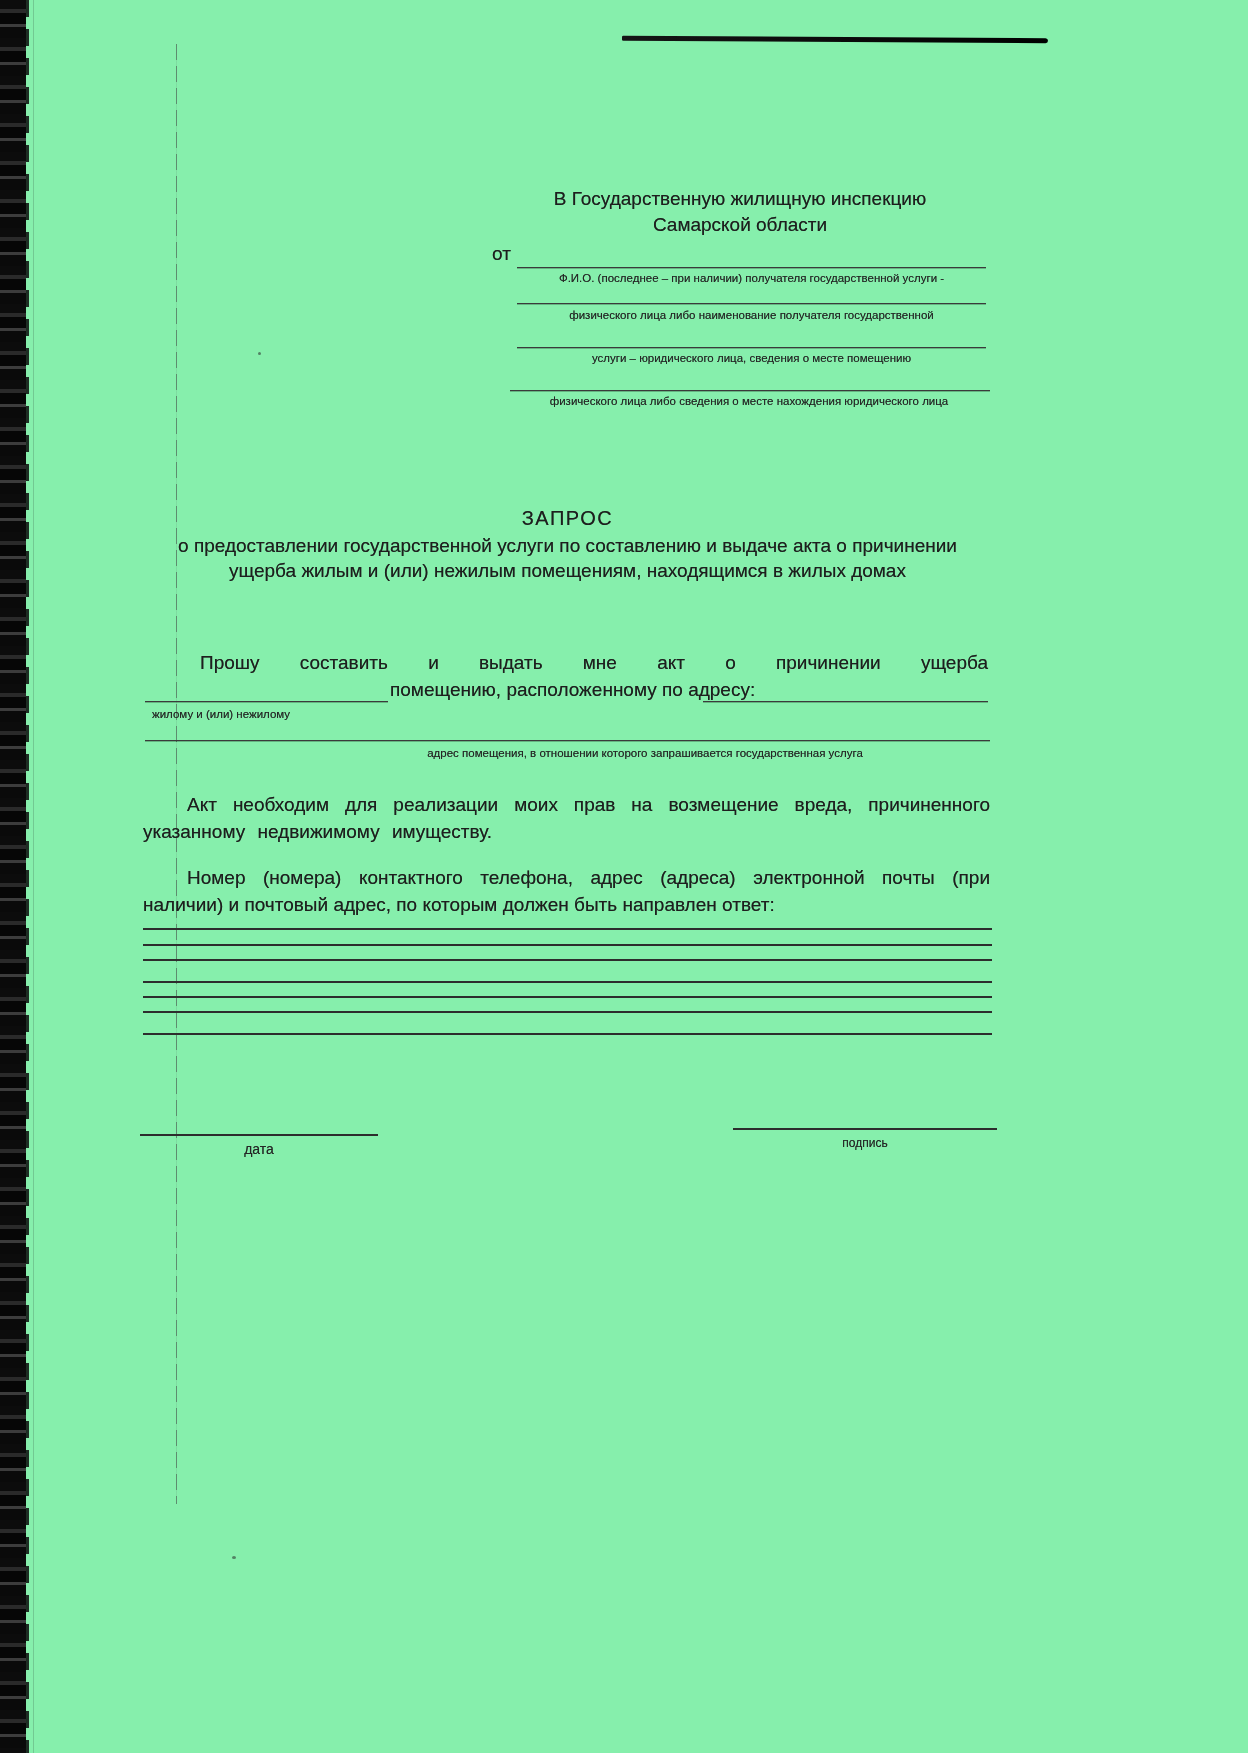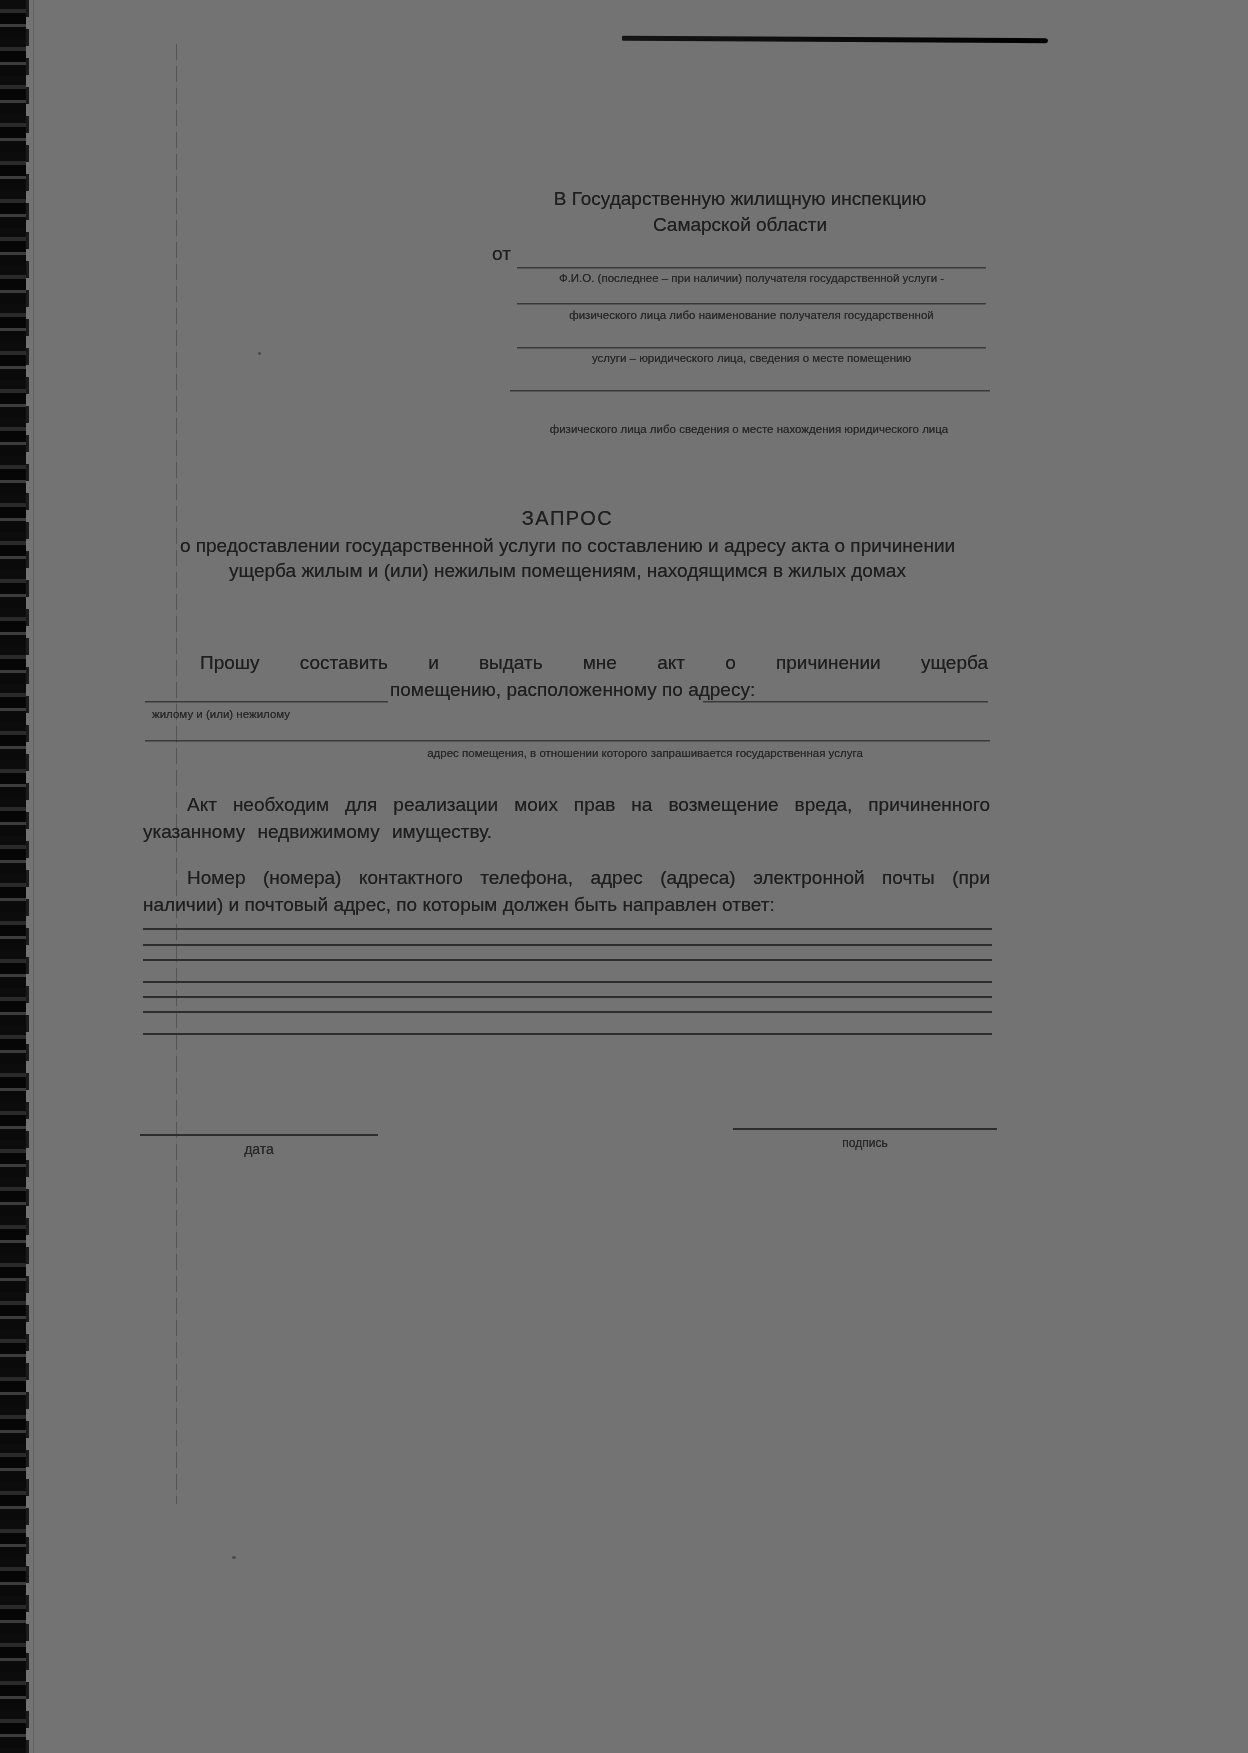--- a/index.html
+++ b/index.html
@@ -3,21 +3,21 @@
 <meta charset="utf-8">
 <style>
   html, body { margin: 0; padding: 0; }
   body {
     width: 1248px; height: 1753px;
     background: #ffffff; overflow: hidden;
   }
   .page {
     position: relative;
     width: 1248px; height: 1753px;
-    background: #737373;
+    background: #86efac;
     font-family: "Liberation Sans", "DejaVu Sans", sans-serif;
     color: #1e1e1e;
   }
   .abs { position: absolute; }
 
   
   .bar {
     left: 0; top: 0; width: 26px; height: 1753px;
     background: repeating-linear-gradient(to bottom,
       #0c0c0c 0 9px, #2a2a2a 9px 13px, #060606 13px 24px, #3c3c3c 24px 27px, #0a0a0a 27px 38px);
@@ -72,24 +72,24 @@
   <div class="abs rule thin" style="left:517px;top:267px;width:469px;"></div>
   <div class="abs small center" style="left:517px;top:271px;width:469px;">Ф.И.О. (последнее – при наличии) получателя государственной услуги -</div>
 
   <div class="abs rule thin" style="left:517px;top:303px;width:469px;"></div>
   <div class="abs small center" style="left:517px;top:308px;width:469px;">физического лица либо наименование получателя государственной</div>
 
   <div class="abs rule thin" style="left:517px;top:347px;width:469px;"></div>
   <div class="abs small center" style="left:517px;top:351px;width:469px;">услуги – юридического лица, сведения о месте помещению</div>
 
   <div class="abs rule thin" style="left:510px;top:390px;width:480px;"></div>
-  <div class="abs small center" style="left:503px;top:394px;width:492px;margin-top:28px;">физического лица либо сведения о месте нахождения юридического лица</div>
+  <div class="abs small center" style="left:503px;top:394px;width:492px;">физического лица либо сведения о месте нахождения юридического лица</div>
 
   <div class="abs center" style="left:145px;top:505px;width:845px;font-size:20px;line-height:26px;letter-spacing:1.5px;text-shadow:0 0 .4px rgba(0,0,0,.55);">ЗАПРОС</div>
-  <div class="abs t center" style="left:140px;top:533px;width:855px;">о предоставлении государственной услуги по составлению и адресу акта о причинении</div>
+  <div class="abs t center" style="left:140px;top:533px;width:855px;">о предоставлении государственной услуги по составлению и выдаче акта о причинении</div>
   <div class="abs t center" style="left:140px;top:558px;width:855px;">ущерба жилым и (или) нежилым помещениям, находящимся в жилых домах</div>
 
   <div class="abs t just" style="left:200px;top:650px;width:788px;">Прошу составить и выдать мне акт о причинении ущерба</div>
 
   <div class="abs rule thin" style="left:145px;top:701px;width:243px;"></div>
   <div class="abs t" style="left:390px;top:677px;">помещению, расположенному по адресу:</div>
   <div class="abs rule thin" style="left:703px;top:701px;width:285px;"></div>
   <div class="abs small" style="left:152px;top:707px;">жилому и (или) нежилому</div>
 
   <div class="abs rule thin" style="left:145px;top:740px;width:845px;"></div>

